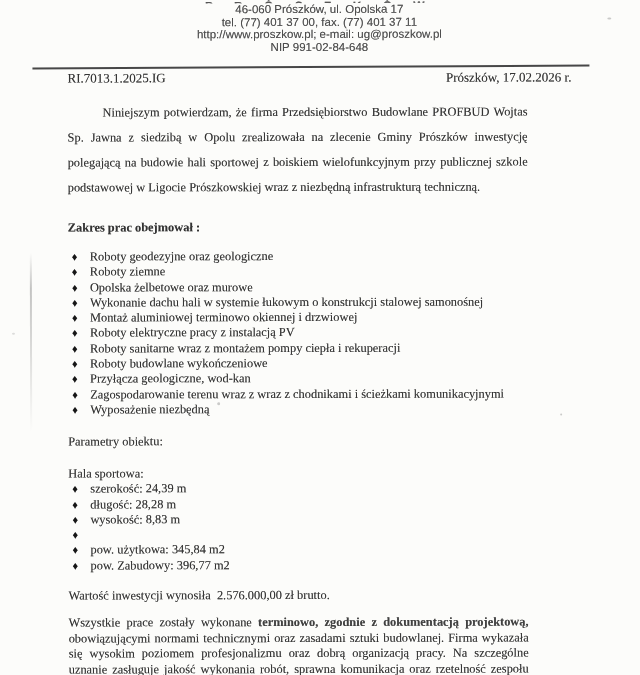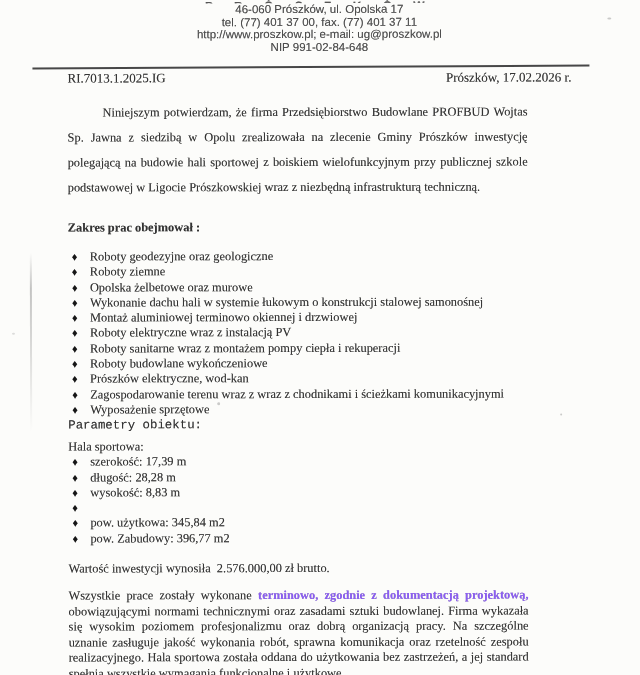--- a/index.html
+++ b/index.html
@@ -82,30 +82,30 @@
     align-items: baseline;
     line-height: 15.3px;
   }
   .d {
     flex-shrink: 0;
     width: 18px;
     margin-left: 4px;
     font-size: 11px;
     color: #161616;
   }
-  .params-heading { line-height: 16px; font-family: Liberation Mono, monospace; }
-  .hall-heading { margin-top: 5px; line-height: 16px; }
+  .params-heading { margin-top: 16px; line-height: 16px; }
+  .hall-heading { margin-top: 16px; line-height: 16px; }
   .hall-list { margin-top: 0; }
   .value-line { margin-top: 14px; line-height: 16px; white-space: pre-wrap; }
   .closing {
     margin-top: 12px;
     text-align: justify;
     line-height: 15.6px;
   }
-  .closing b { color: #8b5cf6; }
+  .closing b { color: #404040; }
   
   .streak {
     position: absolute;
     left: 30px; top: 252px;
     width: 2px; height: 180px;
     background: linear-gradient(to bottom, rgba(90,90,90,0) 0%, rgba(90,90,90,0.35) 20%, rgba(90,90,90,0.18) 60%, rgba(90,90,90,0) 100%);
   }
   .speck { position: absolute; border-radius: 50%; background: rgba(110,110,110,0.35); }
   .speck1 { left: 217px; top: 402px; width: 3px; height: 3px; }
   .speck2 { left: 608px; top: 18px;  width: 4px; height: 2px; }
@@ -157,52 +157,52 @@
         <li>
             <span class="d">♦</span>
             <span>Wykonanie dachu hali w systemie łukowym o konstrukcji stalowej samonośnej</span>
           </li>
         <li>
             <span class="d">♦</span>
             <span>Montaż aluminiowej terminowo okiennej i drzwiowej</span>
           </li>
         <li>
             <span class="d">♦</span>
-            <span>Roboty elektryczne wraz z instalacją PV</span>
+            <span>Roboty elektryczne pracy z instalacją PV</span>
           </li>
         <li>
             <span class="d">♦</span>
             <span>Roboty sanitarne wraz z montażem pompy ciepła i rekuperacji</span>
           </li>
         <li>
             <span class="d">♦</span>
             <span>Roboty budowlane wykończeniowe</span>
           </li>
         <li>
             <span class="d">♦</span>
-            <span>Prószków elektryczne, wod-kan</span>
+            <span>Przyłącza geologiczne, wod-kan</span>
           </li>
         <li>
             <span class="d">♦</span>
             <span>Zagospodarowanie terenu wraz z wraz z chodnikami i ścieżkami komunikacyjnymi</span>
           </li>
         <li>
             <span class="d">♦</span>
-            <span>Wyposażenie sprzętowe</span>
+            <span>Wyposażenie niezbędną</span>
           </li>
       </ul>
 
       <div class="params-heading">Parametry obiektu:</div>
 
       <div class="hall-heading">Hala sportowa:</div>
 
       <ul class="list hall-list">
         <li>
             <span class="d">♦</span>
-            <span>szerokość: 17,39 m</span>
+            <span>szerokość: 24,39 m</span>
           </li>
         <li>
             <span class="d">♦</span>
             <span>długość: 28,28 m</span>
           </li>
         <li>
             <span class="d">♦</span>
             <span>wysokość: 8,83 m</span>
           </li>
         <li>

